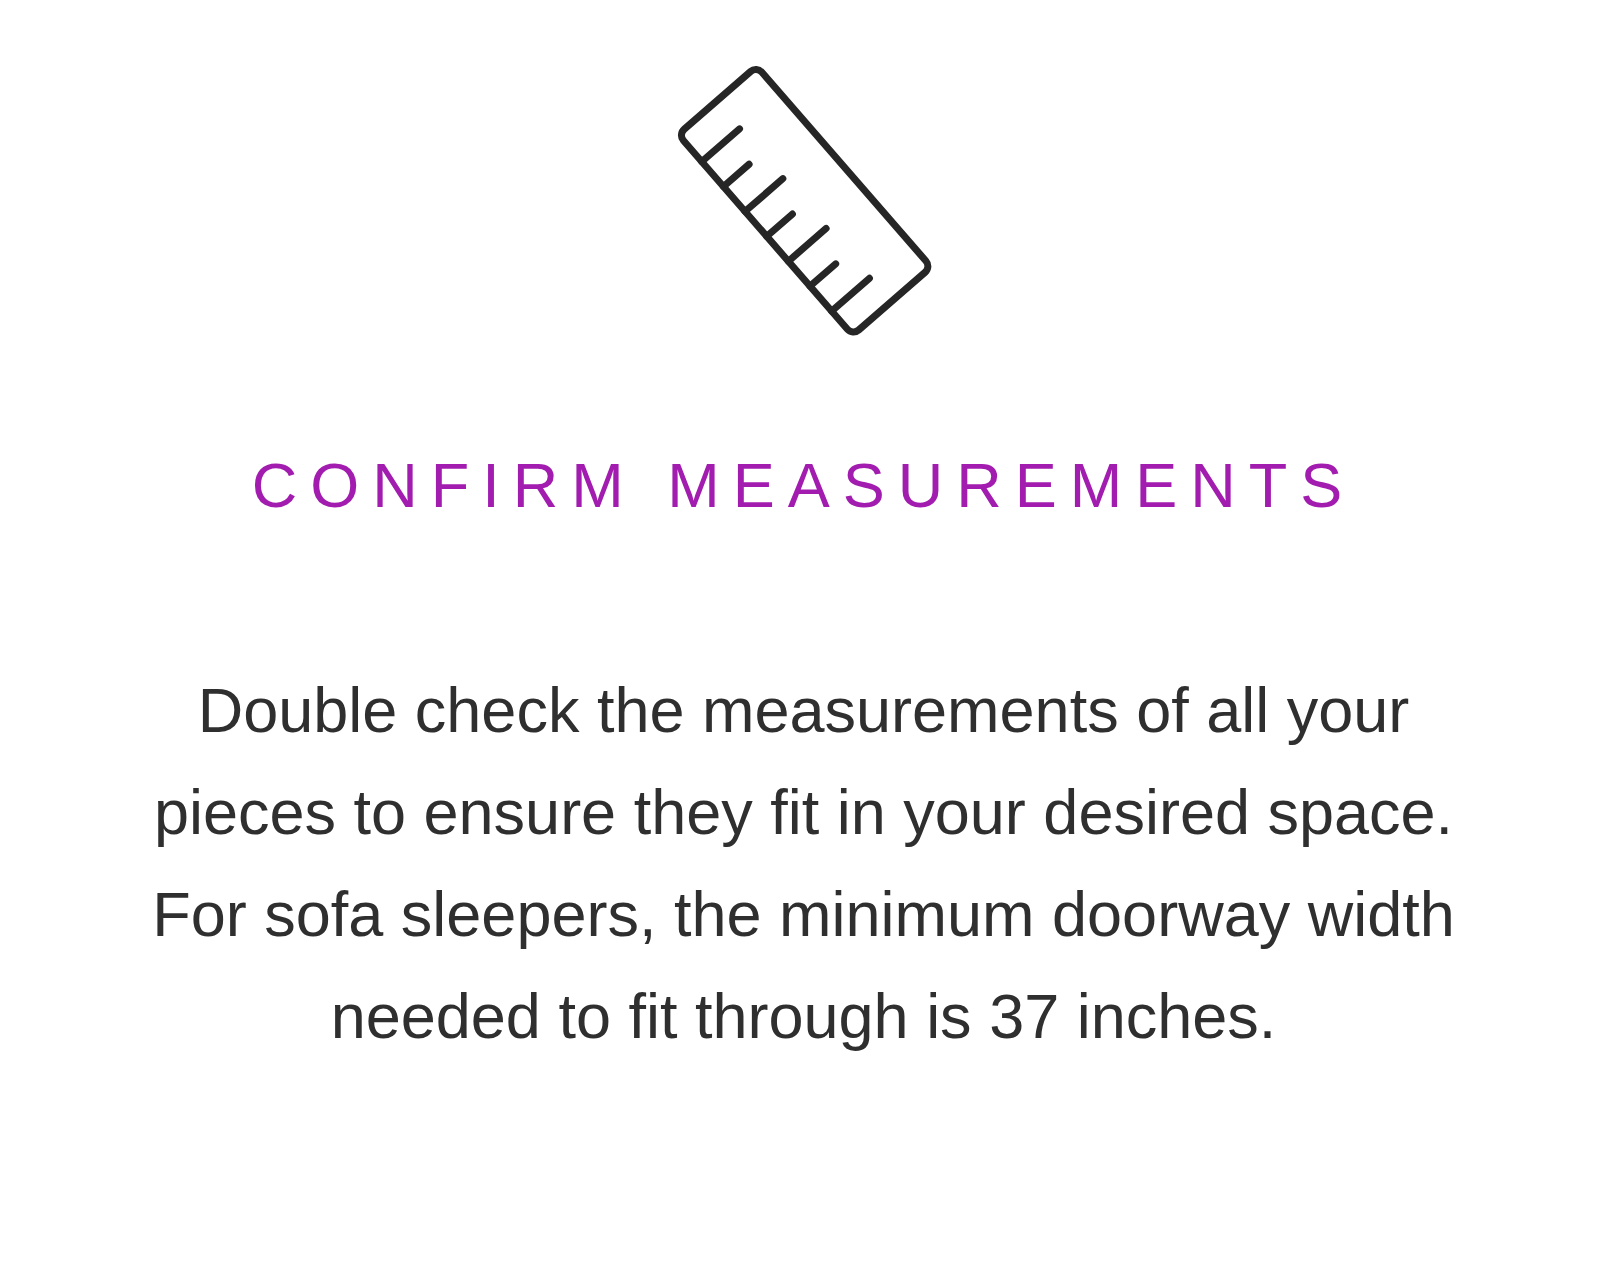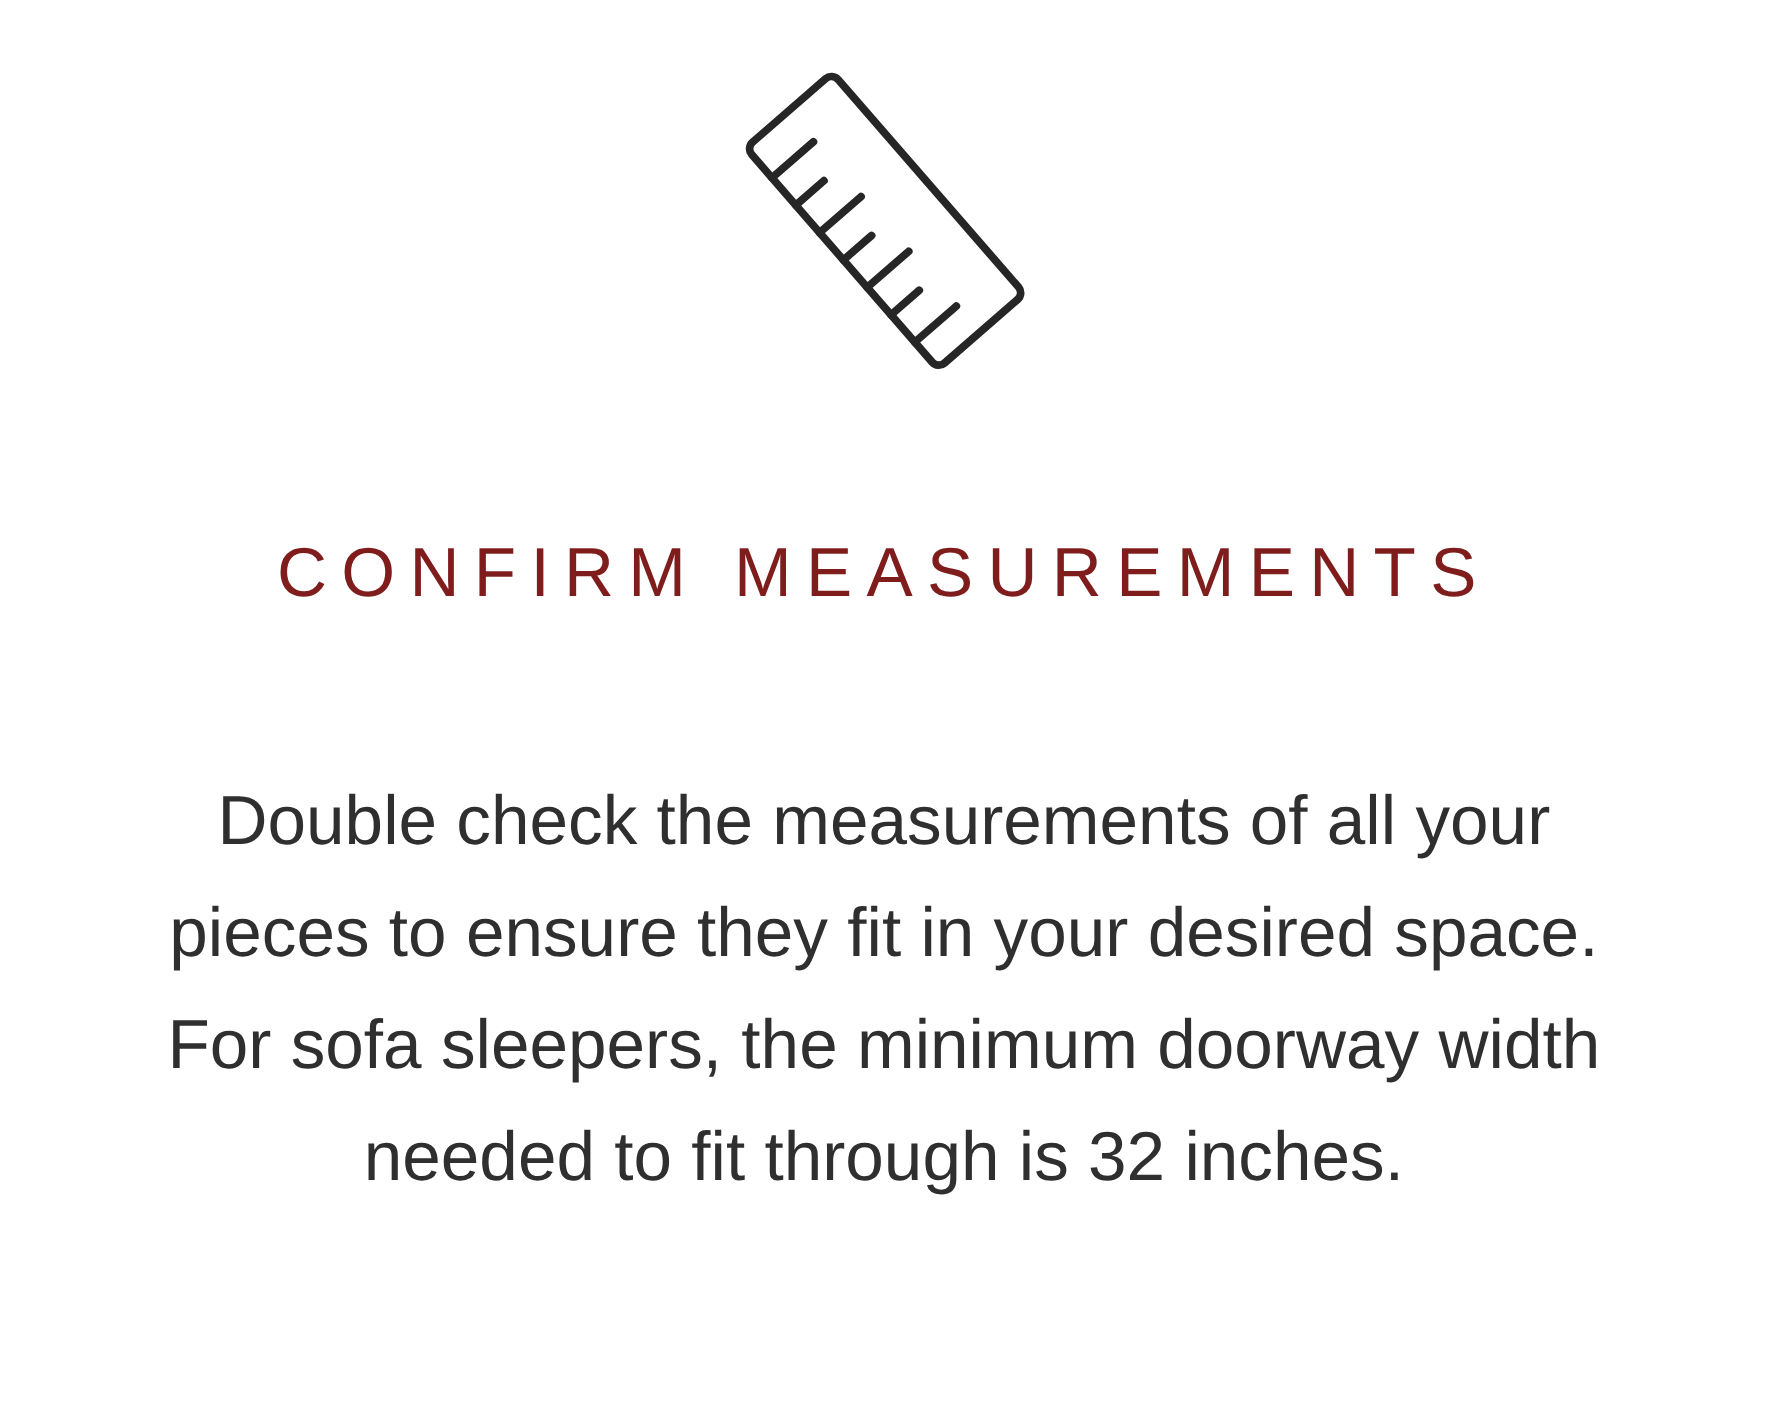--- a/index.html
+++ b/index.html
@@ -28,25 +28,25 @@
     height: 340px;
     display: flex;
     align-items: center;
     justify-content: center;
     width: 100%;
   }
   .icon-wrap svg {
     display: block;
   }
   .heading {
-    margin-top: 120px;
+    margin-top: 84px;
     font-size: 63px;
     font-weight: 400;
     letter-spacing: 13px;
-    color: #7f1d1d;
+    color: #a21caf;
     text-align: center;
     line-height: 1;
     white-space: nowrap;
   }
   .body-text {
     margin-top: 100px;
     width: 1400px;
     text-align: center;
     font-size: 63px;
     line-height: 1.62;
@@ -69,15 +69,15 @@
         <line x1="118" y1="173" x2="152" y2="173" stroke="#262626" stroke-width="7" stroke-linecap="round"></line>
         <line x1="118" y1="206" x2="168" y2="206" stroke="#262626" stroke-width="7" stroke-linecap="round"></line>
         <line x1="118" y1="239" x2="152" y2="239" stroke="#262626" stroke-width="7" stroke-linecap="round"></line>
         <line x1="118" y1="272" x2="168" y2="272" stroke="#262626" stroke-width="7" stroke-linecap="round"></line>
       </g>
     </svg>
   </div>
 
   <h1 class="heading">CONFIRM MEASUREMENTS</h1>
 
-  <p class="body-text">Double check the measurements of all your pieces to ensure they fit in your desired space. For sofa sleepers, the minimum doorway width needed to fit through is 32 inches.</p>
+  <p class="body-text">Double check the measurements of all your pieces to ensure they fit in your desired space. For sofa sleepers, the minimum doorway width needed to fit through is 37 inches.</p>
 
 </div>
 
 </body></html>

